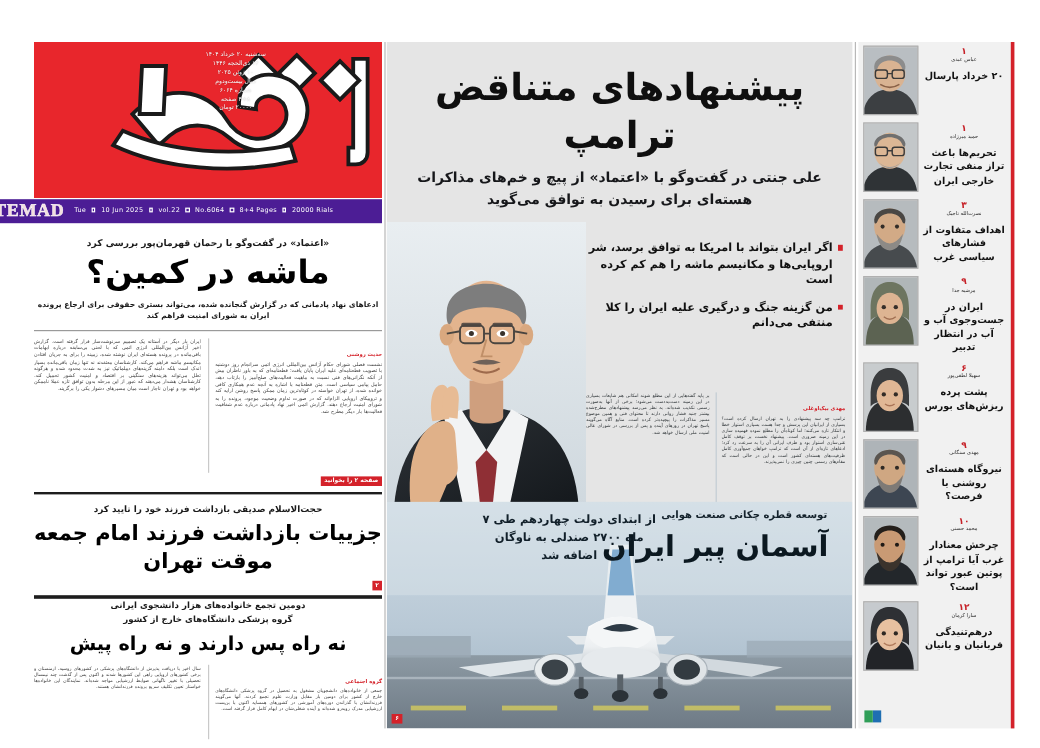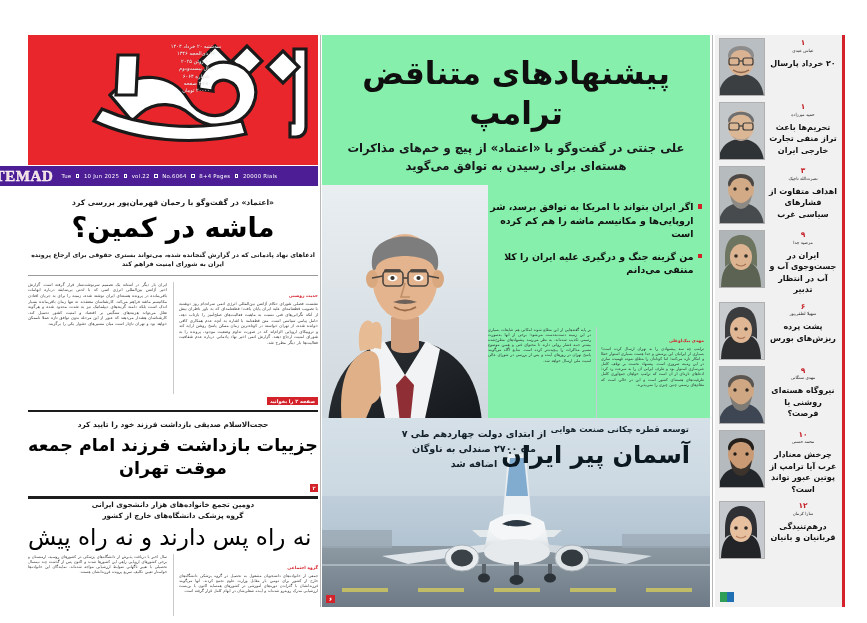--- a/index.html
+++ b/index.html
@@ -159,22 +159,22 @@
     display: flex; align-items: center; justify-content: center;
     margin-top: 4px;
   }
   .l-kicker3 {
     direction: rtl; text-align: center;
     font-size: 7.2px; font-weight: bold;
     color: #1a1a1a; line-height: 11px;
     margin-top: 0;
   }
   .l-head3 {
-    direction: rtl; text-align: left;
-    font-size: 23px; font-weight: normal;
+    direction: rtl; text-align: center;
+    font-size: 16px; font-weight: bold;
     color: #000000; line-height: 24px;
     margin-top: 4px;
   }
   .l-cols3 {
     display: flex; direction: rtl;
     gap: 6px; margin-top: 5px; height: 62px;
   }
   .l-cols3 .c {
     flex: 1 1 0;
     border-left: 0.6px solid #c9c9c9;
@@ -186,21 +186,21 @@
   .vrule {
     position: absolute;
     width: 1px; background: #b8b8b8;
   }
 
   
   .center-col {
     position: absolute;
     left: 322px; top: 35px;
     width: 388px; height: 572px;
-    background: #86efac;
+    background: #e5e5e5;
   }
   .c-headline {
     direction: rtl; text-align: center;
     font-size: 31px; font-weight: bold;
     color: #0f0f0f;
     line-height: 40px;
     letter-spacing: -0.6px;
     padding-top: 18px;
   }
   .c-sub {

